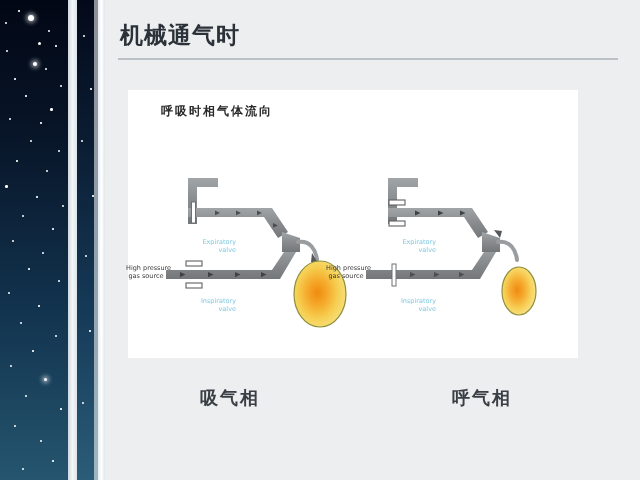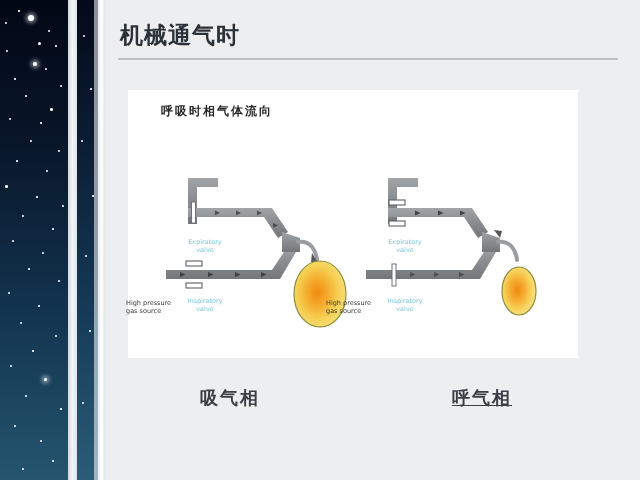--- a/index.html
+++ b/index.html
@@ -110,35 +110,35 @@
   .diagram.left  { left: 32px; }
   .diagram.right { left: 232px; }
 
   .dg-label {
     position: absolute;
     font-size: 6.5px;
     line-height: 8px;
     text-align: center;
     white-space: nowrap;
   }
-  .dg-label.valve { color: #7ec8e0; }
-  .dg-label.src   { color: #3a3a3a; text-align: left; margin-top: 35px; }
+  .dg-label.valve { color: #7ec8e0; text-align: right; }
+  .dg-label.src   { color: #3a3a3a; text-align: center; }
 
   
   .caption {
     position: absolute;
     top: 386px;
     font-size: 18px;
     font-weight: bold;
     color: #3a3f45;
     letter-spacing: 2px;
     white-space: nowrap;
   }
   .caption.left  { left: 200px; }
-  .caption.right { left: 452px; text-decoration: underline; }
+  .caption.right { left: 452px; }
 </style>
 </head>
 <body>
 
 <div id="slide">
 
   <div class="page-field"></div>
 
   <div class="space-band">
     <span class="star glow" style="left:28px;top:15px;width:6px;height:6px;"></span>

